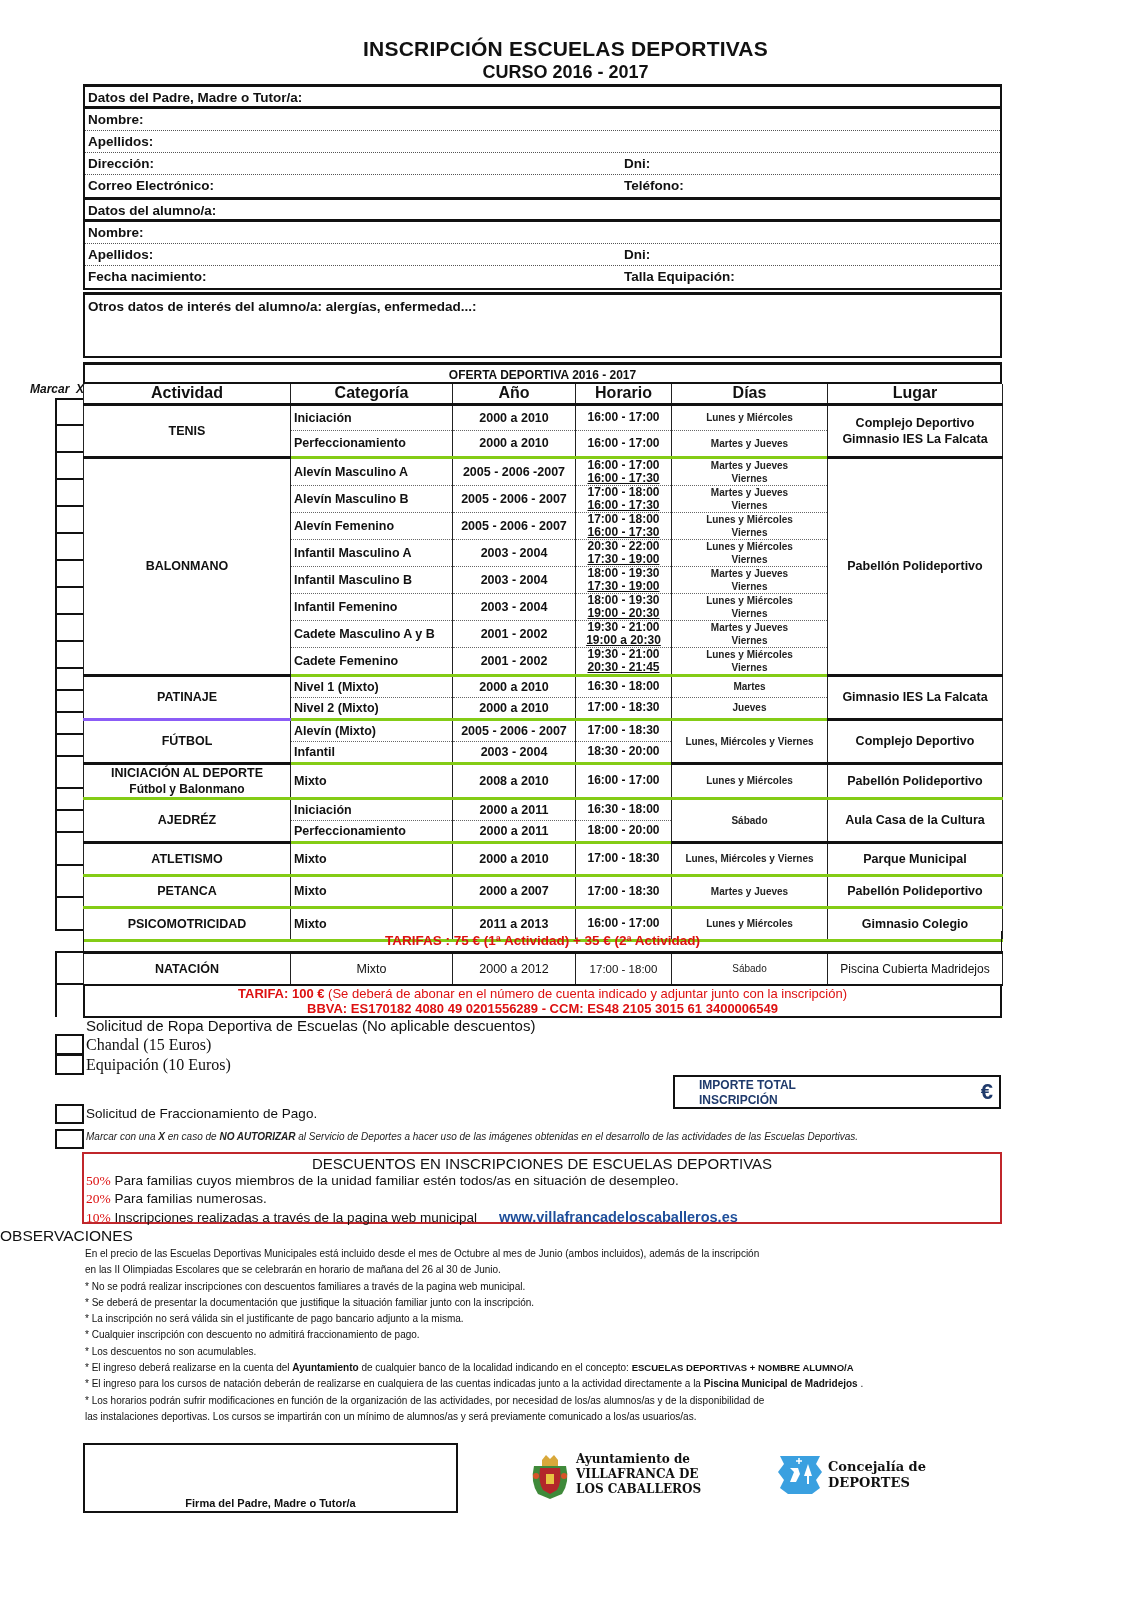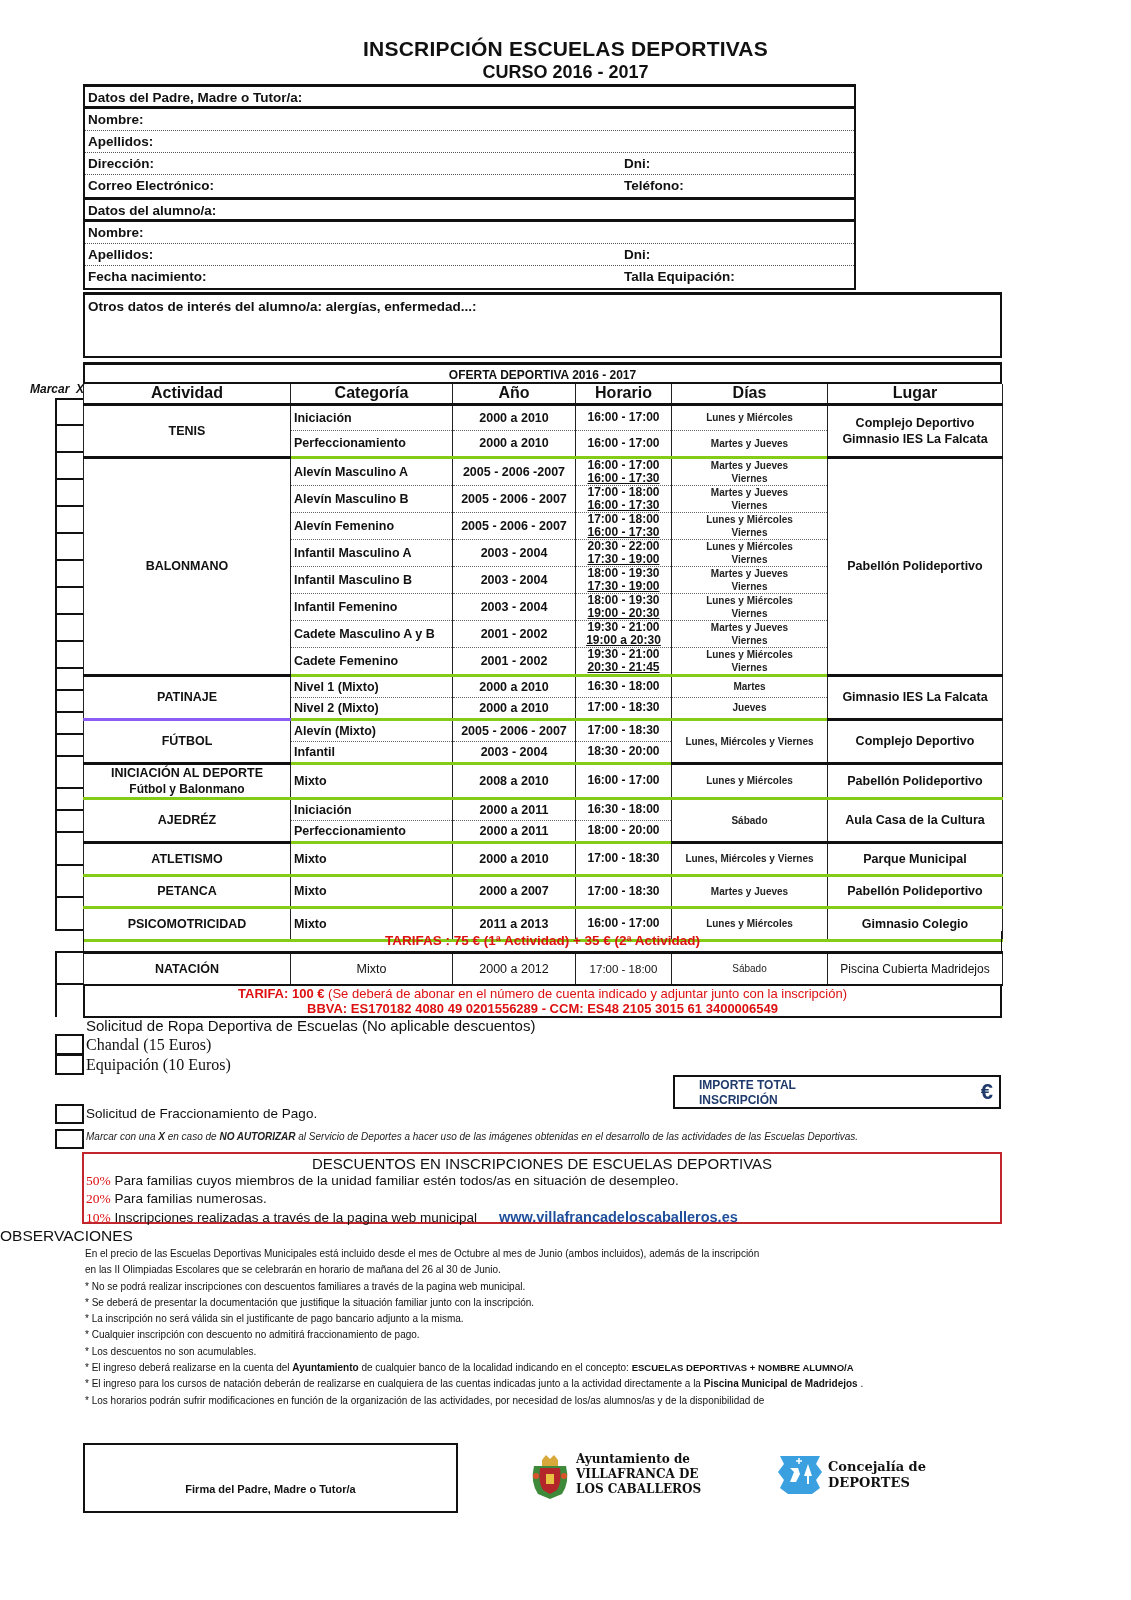--- a/index.html
+++ b/index.html
@@ -4,21 +4,21 @@
 <style>
   * { box-sizing: border-box; margin: 0; padding: 0; }
   html, body { width: 1131px; height: 1600px; background: #fff; }
   body { position: relative; font-family: "Liberation Sans", sans-serif; color: #111; overflow: hidden; }
   .abs { position: absolute; }
 
   .title { left: 0; width: 1131px; text-align: center; font-weight: bold; font-size: 21px; top: 37px; letter-spacing: 0.2px; }
   .subtitle { left: 0; width: 1131px; text-align: center; font-weight: bold; font-size: 18px; top: 62px; }
 
   
-  .box { border: 2px solid #111; border-top-width: 3px; left: 83px; width: 773px; }
+  .box { border: 2px solid #111; border-top-width: 3px; left: 83px; width: 919px; }
   .row { position: relative; height: 22px; border-bottom: 1px dotted #555; font-size: 13.5px; font-weight: bold; padding-left: 3px; line-height: 21px; }
   .row.head { border-bottom: 3px solid #111; }
   .row:last-child { border-bottom: none; }
   .row .right { position: absolute; left: 497px; top: 0; padding-left: 42px; }
 
   .otros { left: 83px; top: 292px; width: 919px; height: 66px; border: 2px solid #111; border-top-width: 3px; font-size: 13.5px; font-weight: bold; padding: 4px 3px; }
 
   
   .offer-wrap { left: 83px; top: 362px; width: 919px; }
   table.offer { border-collapse: collapse; width: 919px; table-layout: fixed; }
@@ -64,21 +64,21 @@
   .desc-title { text-align: center; font-size: 15px; margin-top: 1px; }
   .desc-line { font-size: 13.5px; padding-left: 2px; line-height: 18px; }
   .desc-line .pct { color: #d11; font-family: Liberation Serif, serif; }
   .desc-line .url { color: #1f4f9a; font-weight: bold; font-size: 14.5px; margin-left: 22px; }
 
   .obs-title { left: 0; width: 969px; text-align: left; font-size: 15.5px; top: 1227px; }
   .obs-text { left: 85px; top: 1246px; width: 900px; font-size: 10px; line-height: 16.3px; color: #111; }
   .obs-text .b { font-weight: bold; }
 
   .firma-box { left: 83px; top: 1443px; width: 375px; height: 70px; border: 2px solid #111; }
-  .firma-box span { position: absolute; left: 0; width: 100%; bottom: 16px; text-align: center; font-size: 11px; font-weight: bold; }
+  .firma-box span { position: absolute; left: 0; width: 100%; bottom: 2px; text-align: center; font-size: 11px; font-weight: bold; }
 
   .logo1 { left: 528px; top: 1452px; width: 190px; height: 50px; }
   .logo1 .crest { position: absolute; left: 0; top: 0; width: 44px; height: 48px; }
   .logo1 .txt { position: absolute; left: 48px; top: 0; font-family: "DejaVu Serif", serif; font-weight: bold; font-size: 12px; line-height: 15px; }
   .logo2 { left: 776px; top: 1452px; width: 180px; height: 50px; }
   .logo2 .emb { position: absolute; left: 0; top: 0; width: 48px; height: 46px; }
   .logo2 .txt { position: absolute; left: 52px; top: 7px; font-family: "DejaVu Serif", serif; font-weight: bold; font-size: 13px; line-height: 16px; }
 </style>
 </head>
 <body>
@@ -381,20 +381,21 @@
   <div>En el precio de las Escuelas Deportivas Municipales está incluido desde el mes de Octubre al mes de Junio (ambos incluidos), además de la inscripción</div>
   <div>en las II Olimpiadas Escolares que se celebrarán en horario de mañana del 26 al 30 de Junio.</div>
   <div>* No se podrá realizar inscripciones con descuentos familiares a través de la pagina web municipal.</div>
   <div>* Se deberá de presentar la documentación que justifique la situación familiar junto con la inscripción.</div>
   <div>* La inscripción no será válida sin el justificante de pago bancario adjunto a la misma.</div>
   <div>* Cualquier inscripción con descuento no admitirá fraccionamiento de pago.</div>
   <div>* Los descuentos no son acumulables.</div>
   <div><span>* El ingreso deberá realizarse en la cuenta del </span><span class="b">Ayuntamiento</span><span>  de cualquier banco de la localidad indicando en el concepto: </span><span class="b" style="font-size:9.5px;">ESCUELAS DEPORTIVAS + NOMBRE ALUMNO/A</span></div>
   <div><span>* El ingreso para los cursos de natación deberán de realizarse en cualquiera de las cuentas indicadas junto a la actividad directamente a la </span><span class="b">Piscina Municipal de Madridejos</span><span>  .</span></div>
   <div>* Los horarios podrán sufrir modificaciones en función de la organización de las actividades, por necesidad de los/as alumnos/as y de la disponibilidad de</div>
+  <div>   las instalaciones deportivas. Los cursos se impartirán con un mínimo de alumnos/as y será previamente comunicado a los/as usuarios/as.</div>
 </div>
 
 <div class="abs firma-box">
     <span>Firma del Padre, Madre o Tutor/a</span>
   </div>
 
 <div class="abs logo1">
   <svg class="crest" viewBox="0 0 44 48">
     <path d="M6 14 Q2 30 10 42 L22 47 L34 42 Q42 30 38 14 Z" fill="#3f8a3a"></path>
     <path d="M12 16 Q10 30 15 38 L22 42 L29 38 Q34 30 32 16 Z" fill="#b3262a"></path>

